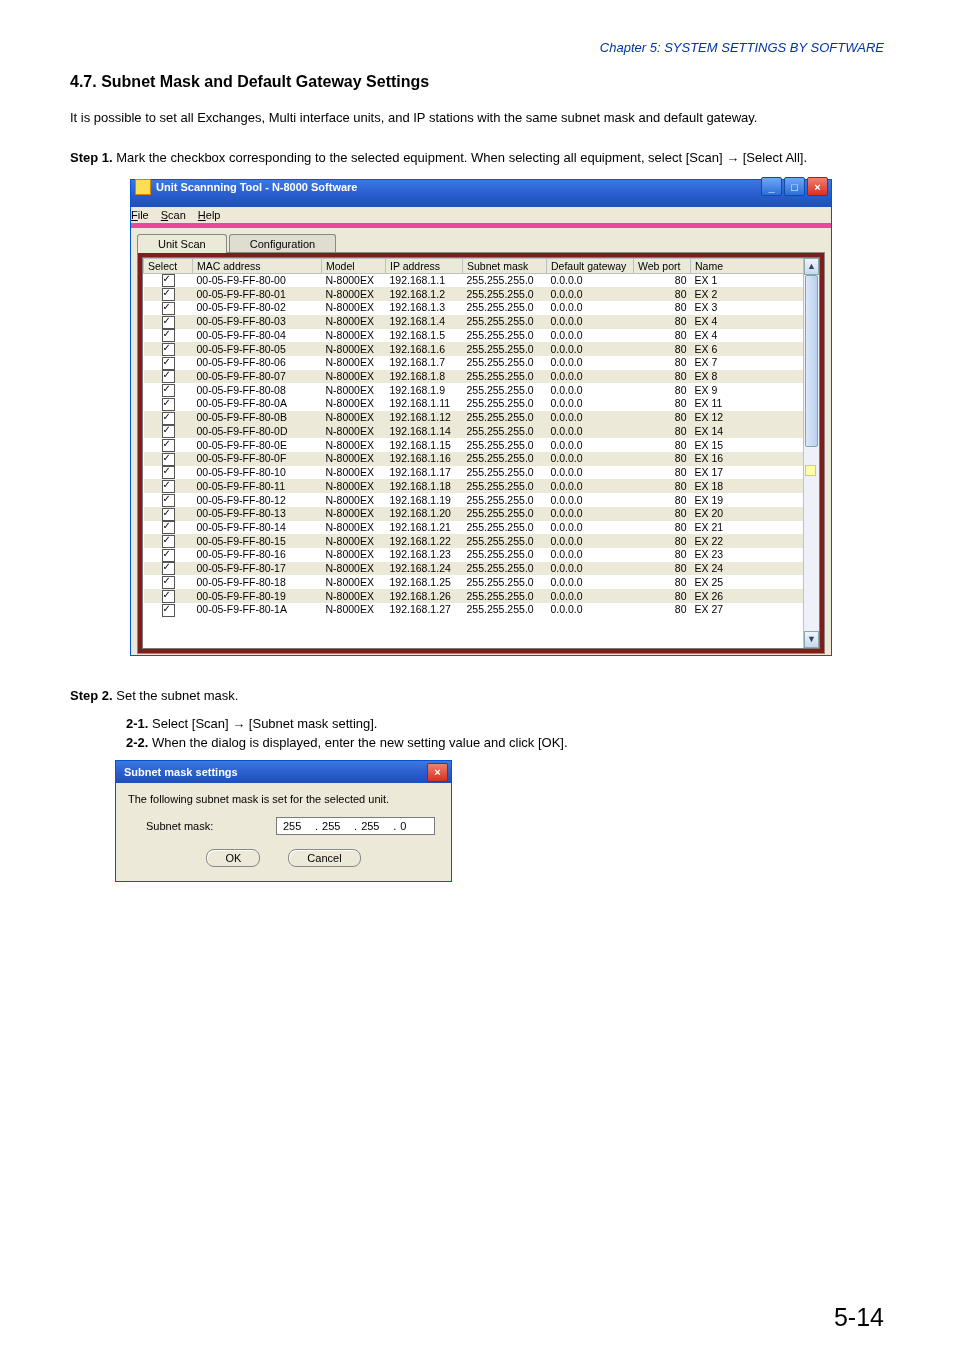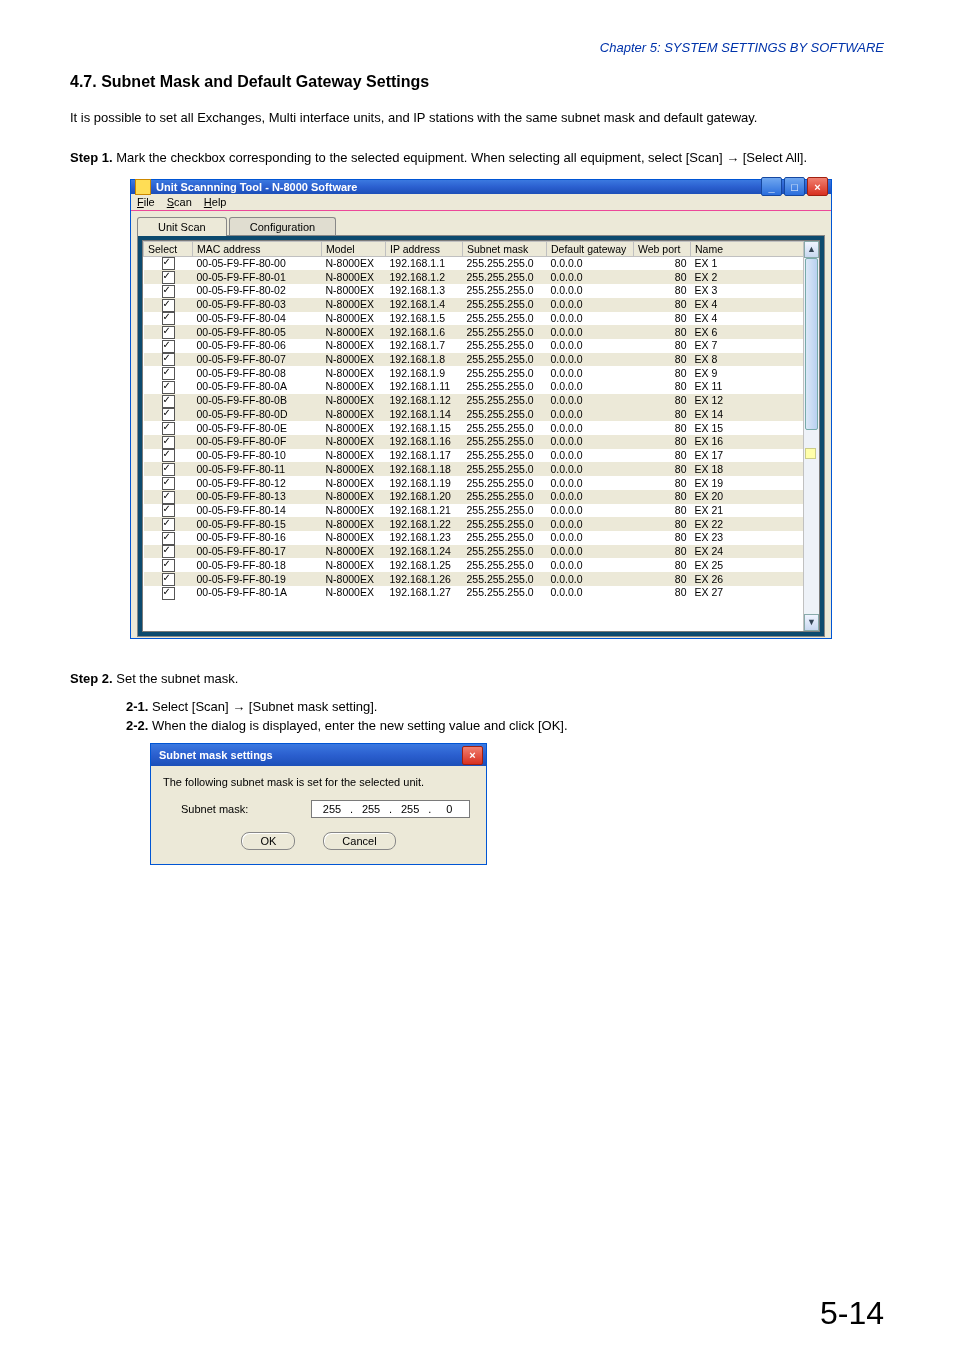--- a/index.html
+++ b/index.html
@@ -50,21 +50,21 @@
     border: 1px solid #0055d4;
     background: #ece9d8;
     font-family: Tahoma, Arial, sans-serif;
     font-size: 11px;
   }
   .titlebar {
     height: 14px;
     background: linear-gradient(to bottom, #3b79e0 0%, #2b5fcf 50%, #1c4fb8 100%);
     display: flex;
     align-items: center;
-    padding: 0 3px 0 4px;
+    padding: 0 3px 13px 4px;
     color: #fff;
     font-weight: bold;
   }
   .titlebar .app-icon {
     width: 14px; height: 14px;
     background: #ffdd55;
     border: 1px solid #cc8800;
     margin-right: 5px;
     display: inline-block;
   }
@@ -75,23 +75,23 @@
     background: linear-gradient(to bottom,#6fa7f0,#2b6edc);
     border: 1px solid #1648a0;
     border-radius: 2px;
     color: #fff;
     display:flex;align-items:center;justify-content:center;
     font-size:11px;font-weight:bold;
   }
   .win-btn.close { background: linear-gradient(to bottom,#f08070,#d83020); border-color:#a02010;}
   .menubar {
     background:#ece9d8;
-    padding: 2px 6px;
+    padding: 2px 0;
     display:flex;gap:12px;
-    border-bottom:1px solid #ec4899;
+    border-bottom:5px solid #ec4899;
   }
   .menubar span { font-size:11px; }
   .underline { text-decoration: underline; }
   .tabs-area {
     padding: 6px 6px 0 6px;
     background:#ece9d8;
   }
   .tab-row { display:flex; }
   .tab {
     border:1px solid #888;
@@ -100,21 +100,21 @@
     background:#ece9d8;
     font-size:11px;
     border-top-left-radius:3px;
     border-top-right-radius:3px;
     margin-right:2px;
   }
   .tab.active { background:#ece9d8; position:relative; z-index:2; }
   .tab.inactive { background:#e0ddd0; }
   .tab-body {
     border:1px solid #888;
-    background:#0c4a6e;
+    background:#7f1d1d;
     position:relative;
     top:-1px;
     padding:4px;
   }
   .grid-wrap {
     border:1px solid #7a7a7a;
     background:#fff;
     height: 390px;
     position: relative;
     overflow: hidden;
@@ -186,52 +186,52 @@
     border:1px solid #7aa;border-radius:2px;}
   .sb-mark{position:absolute;right:3px;top:190px;width:9px;height:9px;background:#ffa;border:1px solid #cc8;}
 
   
   .substep { margin-left: 56px; font-size:13px; margin-bottom:4px;}
   .sub-label{font-weight:bold;}
 
   
   .dialog {
     width:335px;
-    margin: 10px 0 0 80px;
+    margin: 10px 0 0 45px;
     border:1px solid #0055d4;
     background:#ece9d8;
     font-family: Tahoma, Arial, sans-serif;
     font-size:11px;
   }
   .dlg-title{
     height:22px;
     background: linear-gradient(to bottom, #3b79e0 0%, #2b5fcf 50%, #1c4fb8 100%);
     display:flex;align-items:center;
     padding:0 3px 0 8px;color:#fff;font-weight:bold;
   }
   .dlg-title .t{flex:1;}
   .dlg-body{padding:10px 12px 14px 12px;}
   .dlg-row{display:flex;align-items:center;margin-top:12px;}
   .dlg-row .lab{width:130px;padding-left:18px;}
   .ipbox{
     border:1px solid #7a7a7a;background:#fff;
     padding:2px 6px;display:flex;gap:4px;
   }
-  .ipbox span{display:inline-block;width:28px;text-align:center;}
+  .ipbox span{display:inline-block;width:28px;}
   .dlg-btns{display:flex;justify-content:center;gap:28px;margin-top:14px;}
   .dlg-btn{
     border:1px solid #888;background:#ece9d8;
     padding:2px 18px;font-size:11px;border-radius:8px;
     box-shadow:inset 1px 1px 0 #fff;
   }
 
   .page-num{
     position:absolute;
     bottom:18px;right:70px;
-    font-size:32px;
+    font-size:25px;
   }
 </style>
 </head>
 <body>
 
 <div class="page">
   <div class="chapter-header">Chapter 5:  SYSTEM SETTINGS BY SOFTWARE</div>
   <div class="section-title">4.7. Subnet Mask and Default Gateway Settings</div>
   <div class="intro-text">It is possible to set all Exchanges, Multi interface units, and IP stations with the same subnet mask and default gateway.</div>
 

